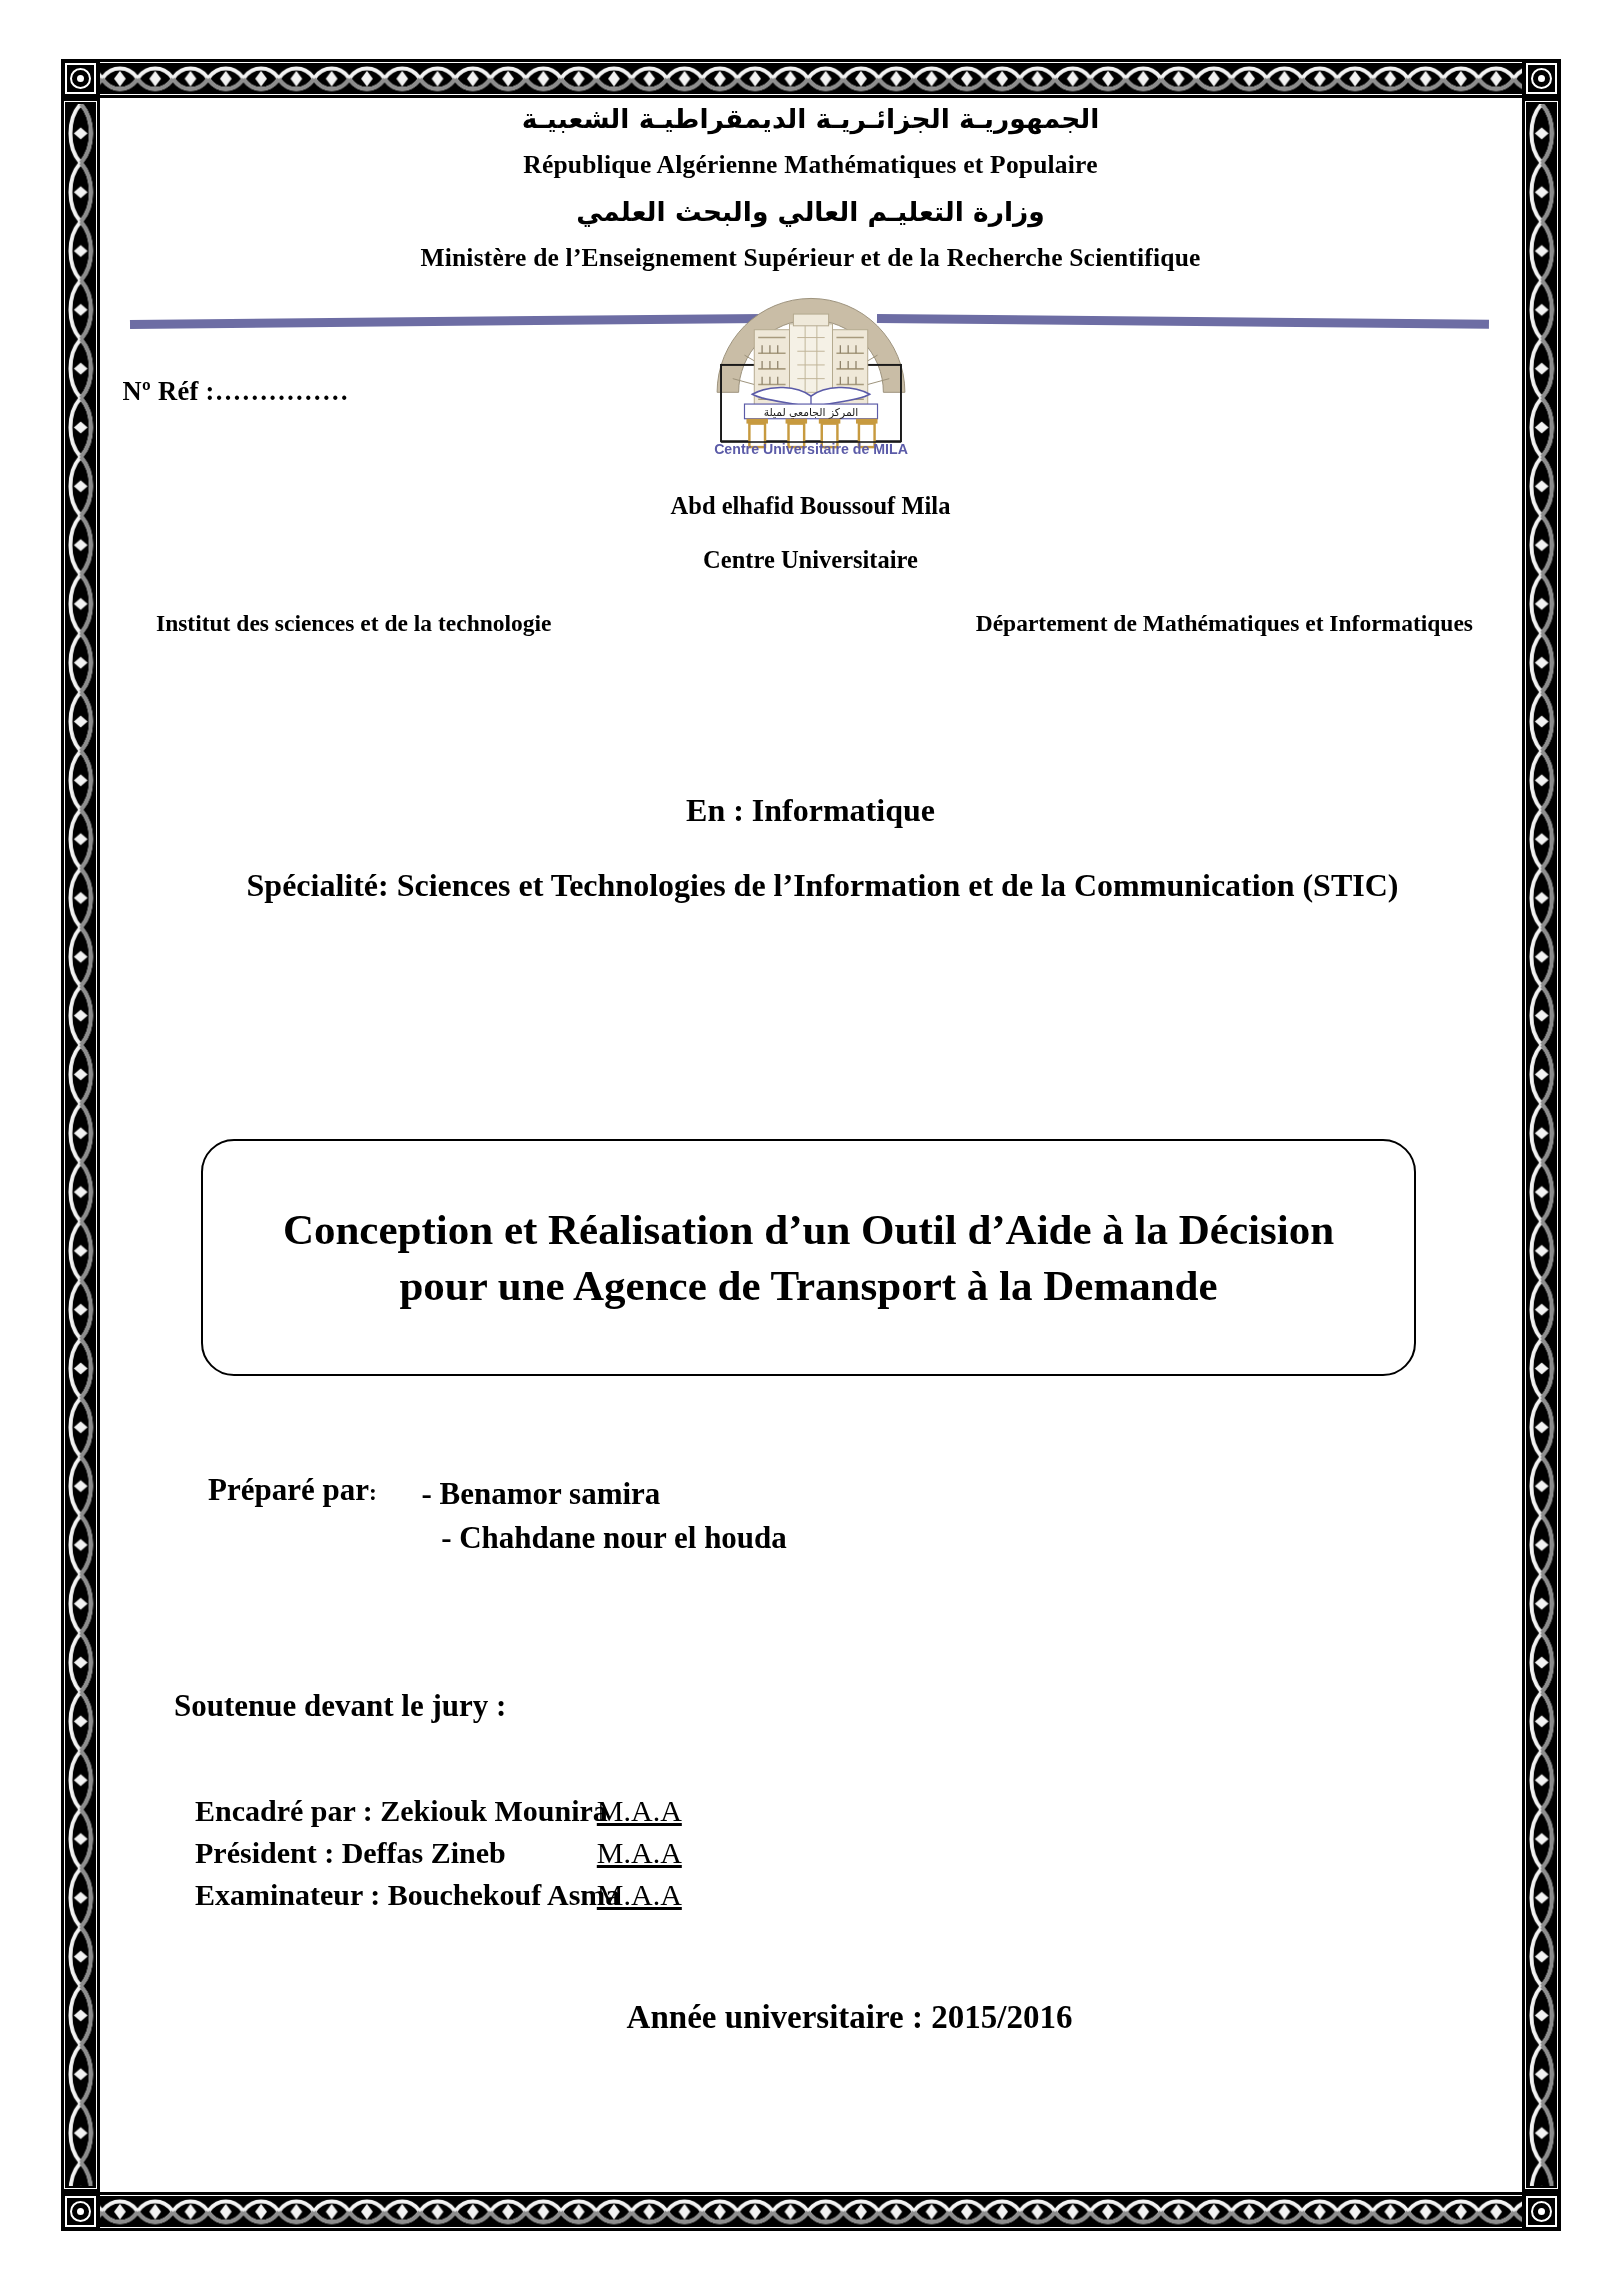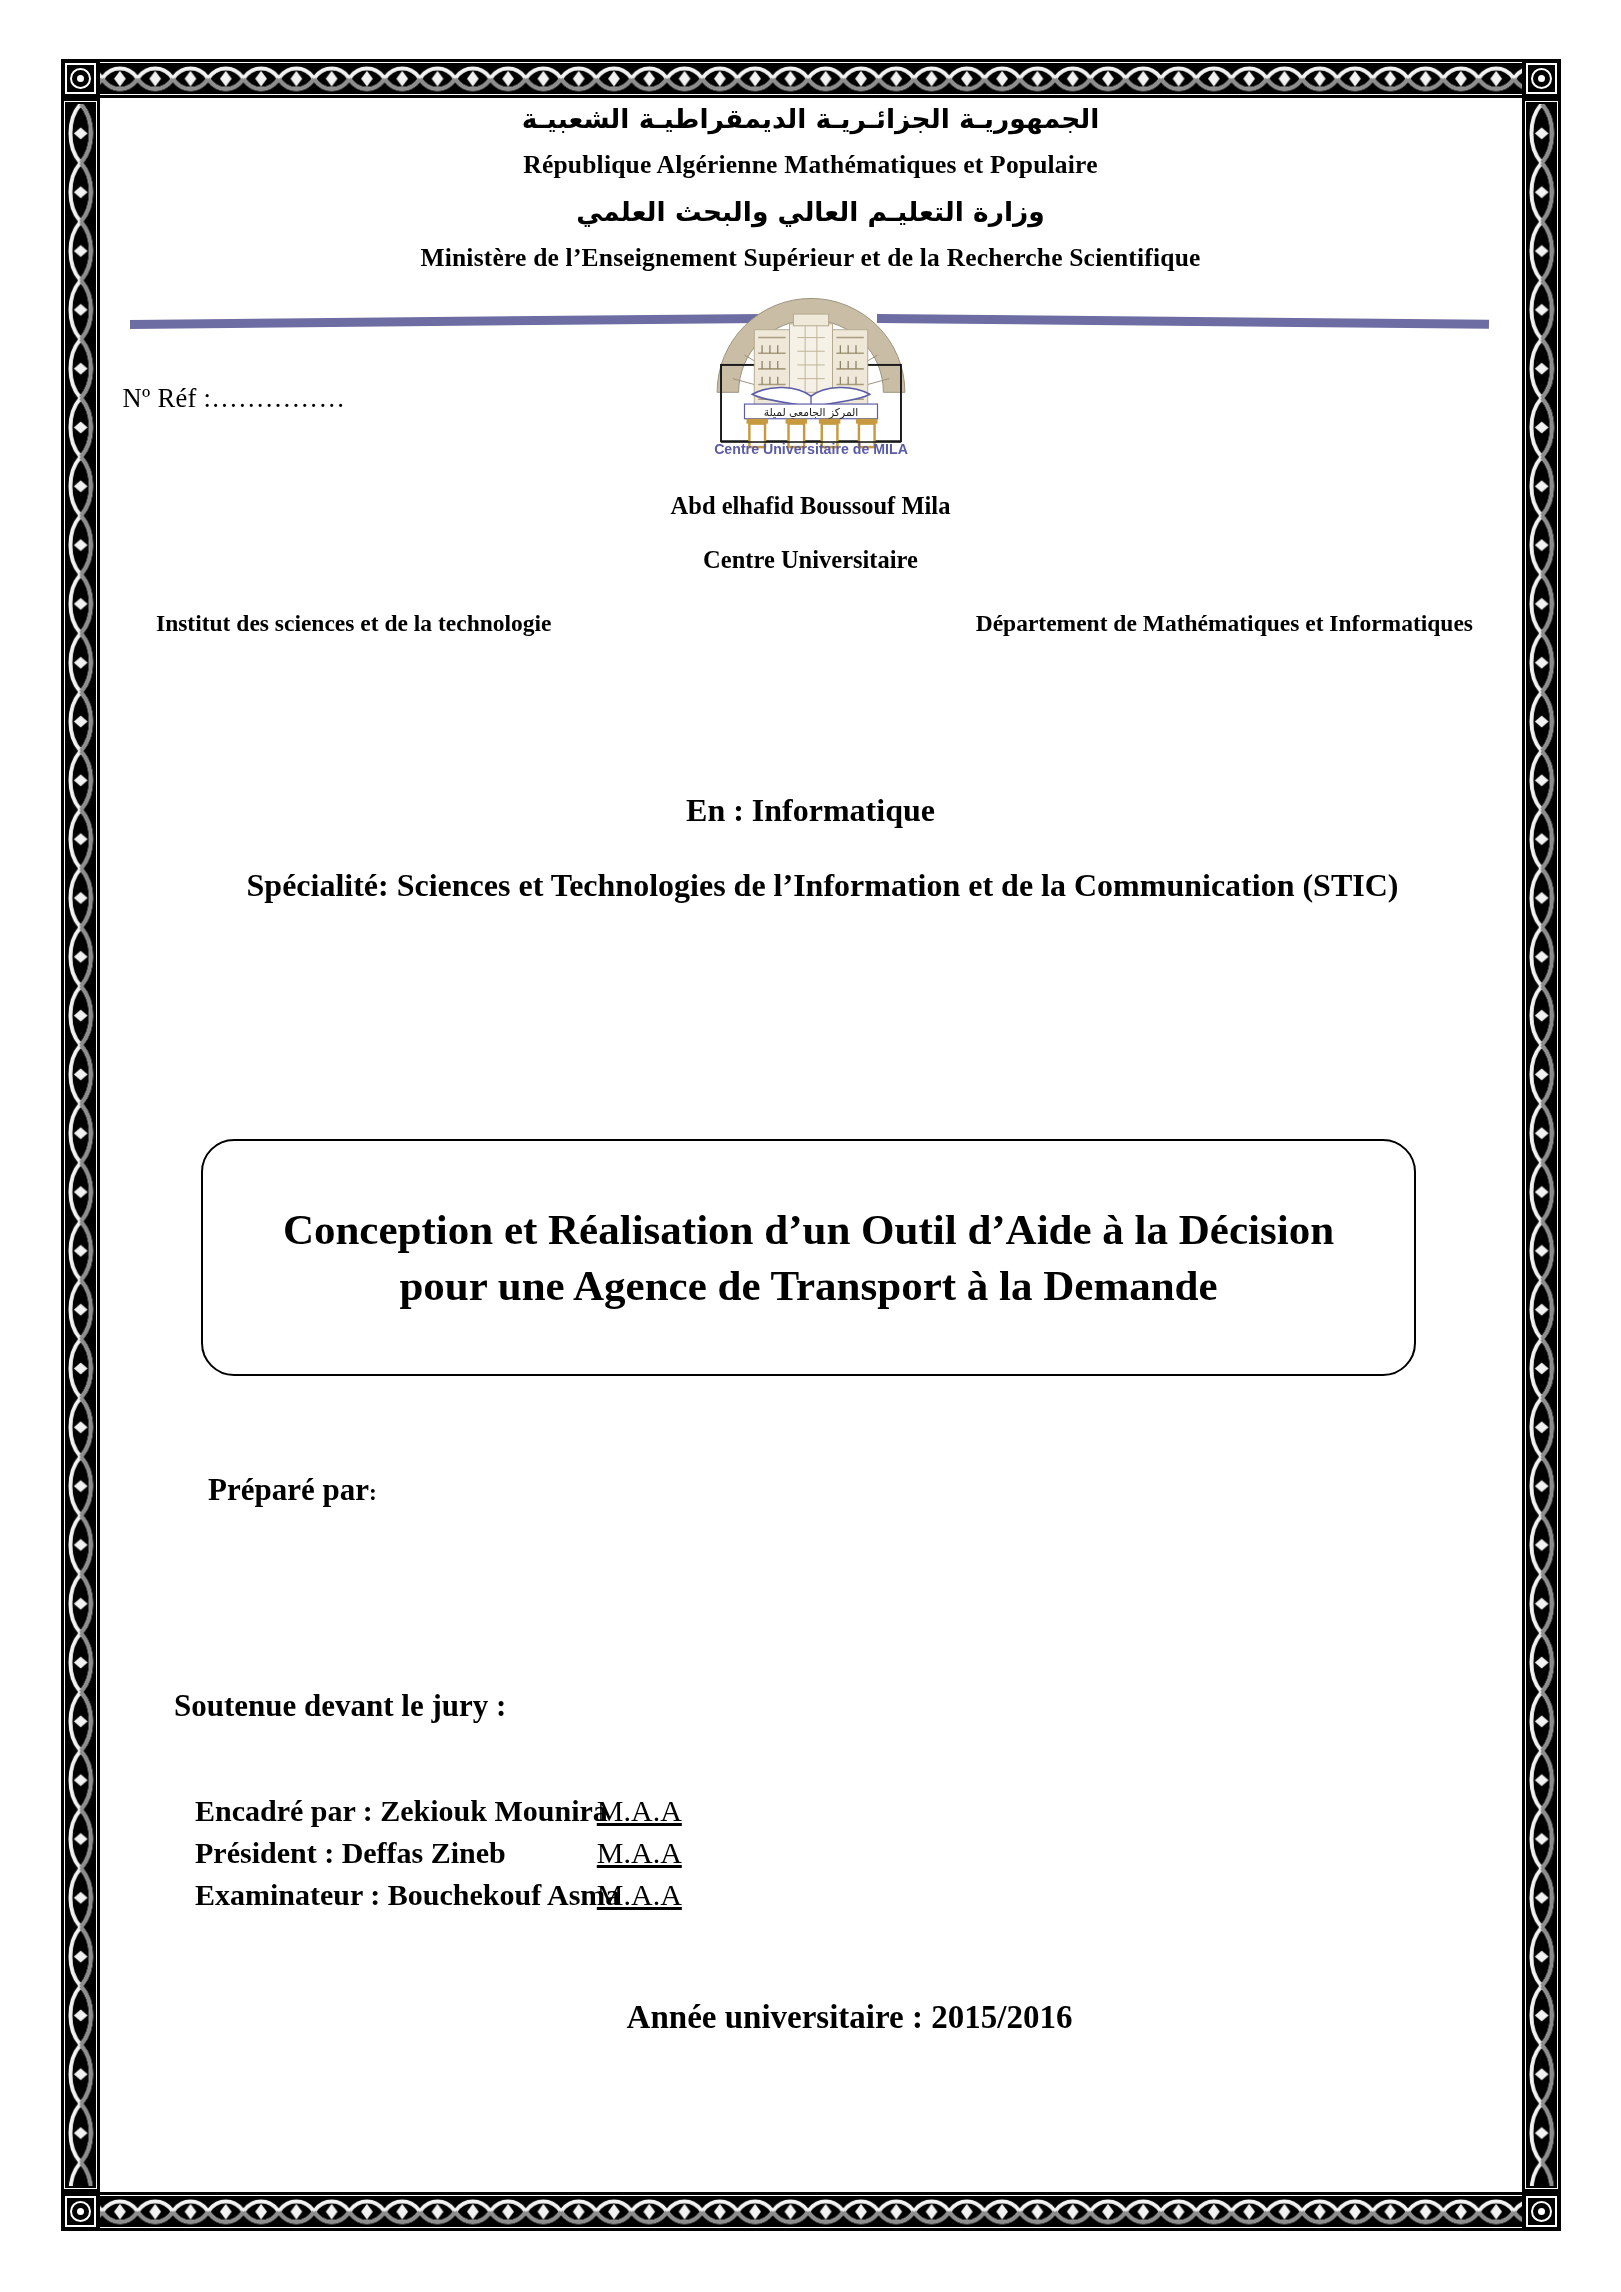--- a/index.html
+++ b/index.html
@@ -156,23 +156,23 @@
     left: 774px;
     top: 212px;
     width: 612px;
     transform: rotate(0.55deg);
     transform-origin: left center;
   }
 
   .ref {
     position: absolute;
     left: 19.6px;
-    top: 281px;
+    top: 274px;
     font-size: 26.5px;
-    font-weight: normal;
+    font-weight: bold;
     letter-spacing: 0.3px;
   }
 
   .cu-block {
     position: absolute;
     left: 0;
     top: 390px;
     width: 1415px;
     text-align: center;
   }
@@ -505,20 +505,24 @@
 
   <div class="en-info">En : Informatique</div>
   <div class="spec">Spécialité: Sciences et Technologies de l’Information et de la Communication (STIC)</div>
 
   <div class="title-box">
     <div class="title-text">Conception et Réalisation d’un Outil d’Aide à la Décision pour une Agence de Transport à la Demande</div>
   </div>
 
   <div class="prep">
     <span class="lbl">Préparé par</span><span class="colon">:</span>
+    <span class="names">
+      <div>- Benamor samira</div>
+      <div>- Chahdane nour el houda</div>
+    </span>
   </div>
 
   <div class="jury-title">Soutenue devant le jury :</div>
   <div class="jury-list">
     <div class="jury-row">
       <span class="role">Encadré par : Zekiouk Mounira</span>
       <span class="grade">M.A.A</span>
     </div>
     <div class="jury-row">
       <span class="role">Président : Deffas Zineb</span>

